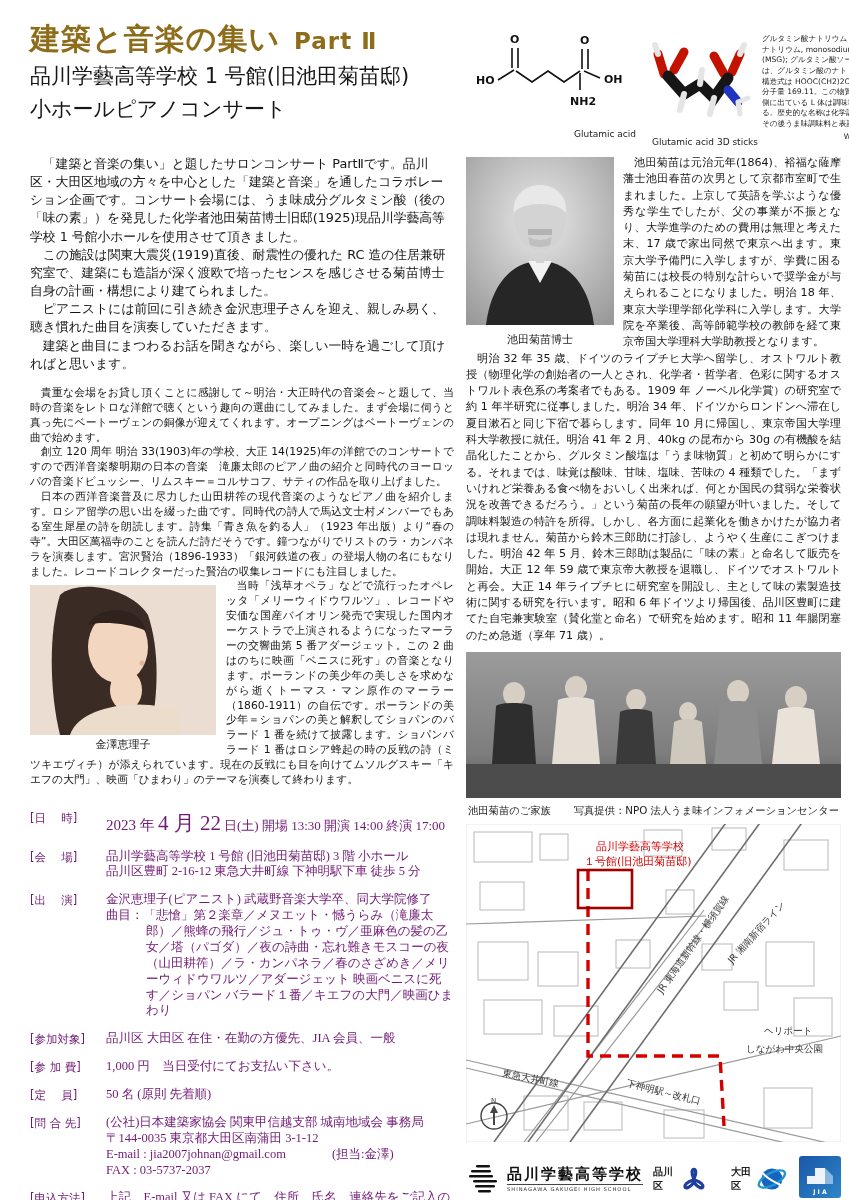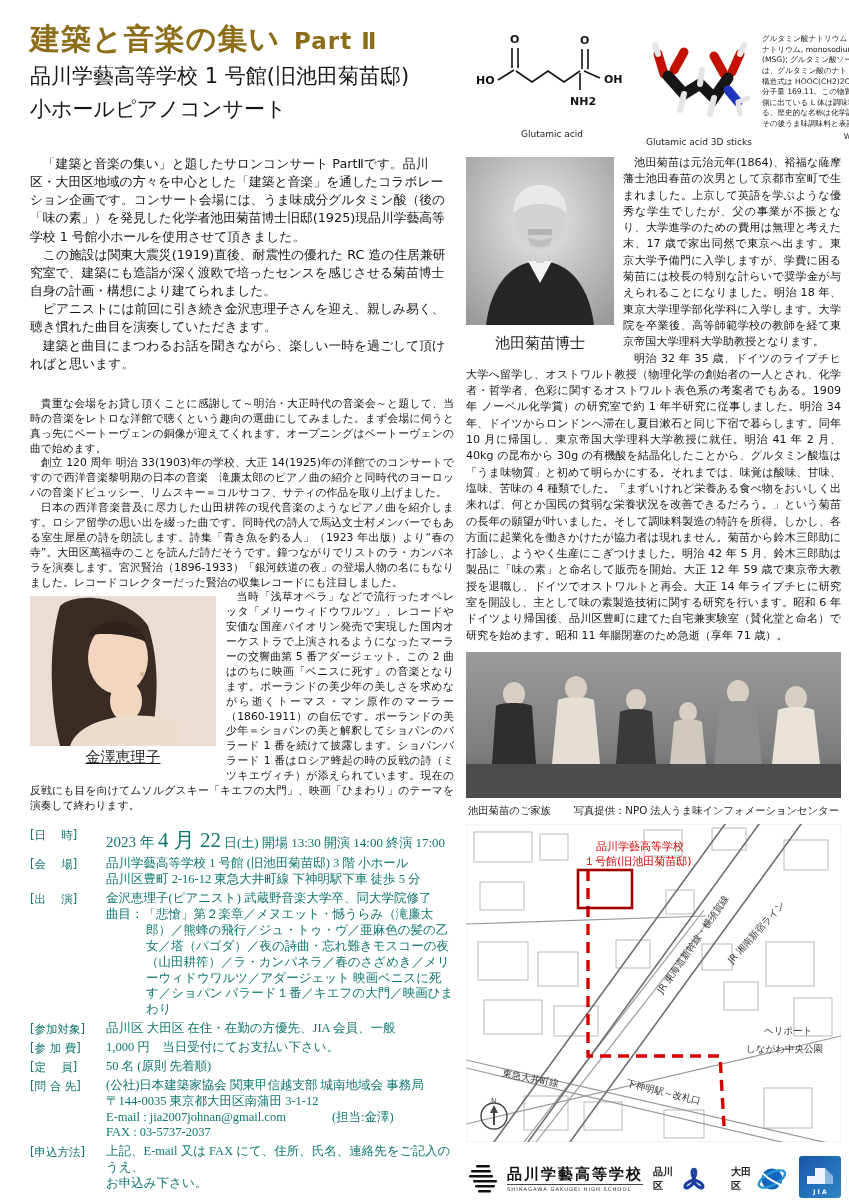--- a/index.html
+++ b/index.html
@@ -5,36 +5,36 @@
   html,body{margin:0;padding:0;background:#fff;}
   body{width:849px;height:1200px;overflow:hidden;font-family:"DejaVu Sans","Liberation Sans",sans-serif;color:#111;}
   .page{position:relative;width:849px;height:1200px;box-sizing:border-box;padding:22px 6px 0 30px;}
   
   .header{display:flex;align-items:flex-start;gap:12px;}
   .title-block{width:426px;flex:none;}
   .title-main{font-size:30px;font-weight:bold;color:#8d6c1a;line-height:1.15;letter-spacing:1px;}
   .title-part{font-size:23px;font-weight:bold;color:#8d6c1a;margin-left:14px;}
   .subtitle{font-size:21px;color:#161616;line-height:1.3;margin-top:6px;}
   .chem{display:flex;flex:1;gap:4px;padding-top:6px;}
-  .fig-label{font-size:9px;color:#222;text-align:center;margin-top:1px;}
+  .fig-label{font-size:9px;color:#222;text-align:right;margin-top:1px;}
   .msg-note{width:152px;flex:none;font-size:7.6px;line-height:1.4;color:#222;padding-top:6px;}
   .msg-credit{text-align:right;margin-top:2px;}
   
   .cols{display:flex;gap:12px;margin-top:8px;}
   .col-left{width:424px;flex:none;}
   .col-right{width:375px;flex:none;}
   
   .intro p{margin:0;font-size:12.8px;line-height:1.42;text-indent:1em;color:#151515;}
-  .notes{margin-top:24px;}
+  .notes{margin-top:13px;}
   .notes p{margin:0;font-size:10.8px;line-height:1.38;text-indent:1em;color:#151515;text-align:justify;}
-  .pianist-fig{float:left;width:186px;margin:6px 10px 2px 0;text-align:center;text-decoration:underline;}
+  .pianist-fig{float:left;width:186px;margin:6px 10px 2px 0;text-align:center;}
   .pianist-fig svg{display:block;}
-  .fig-caption{font-size:15px;color:#222;margin-top:2px;text-align:center;}
+  .fig-caption{font-size:11px;color:#222;margin-top:2px;text-align:center;}
   .details{clear:both;padding-top:10px;}
-  .drow{display:flex;margin-top:3px;font-size:12.5px;line-height:1.27;color:#0f766e;}
+  .drow{display:flex;margin-top:12px;font-size:12.5px;line-height:1.27;color:#701a75;}
   .dlabel{width:76px;flex:none;font-size:11.5px;padding-top:1px;}
   .dbody{flex:1;font-family:Liberation Serif, serif;}
   .dt-year{font-size:15px;}
   .dt-big{font-size:21px;}
   .dt-rest{font-size:13px;}
   .program{padding-left:3.2em;text-indent:-3.2em;}
   .contact-line{display:flex;}
   .contact-tan{margin-left:46px;}
   
   .bio{font-size:11.1px;line-height:1.47;color:#151515;text-align:justify;}

